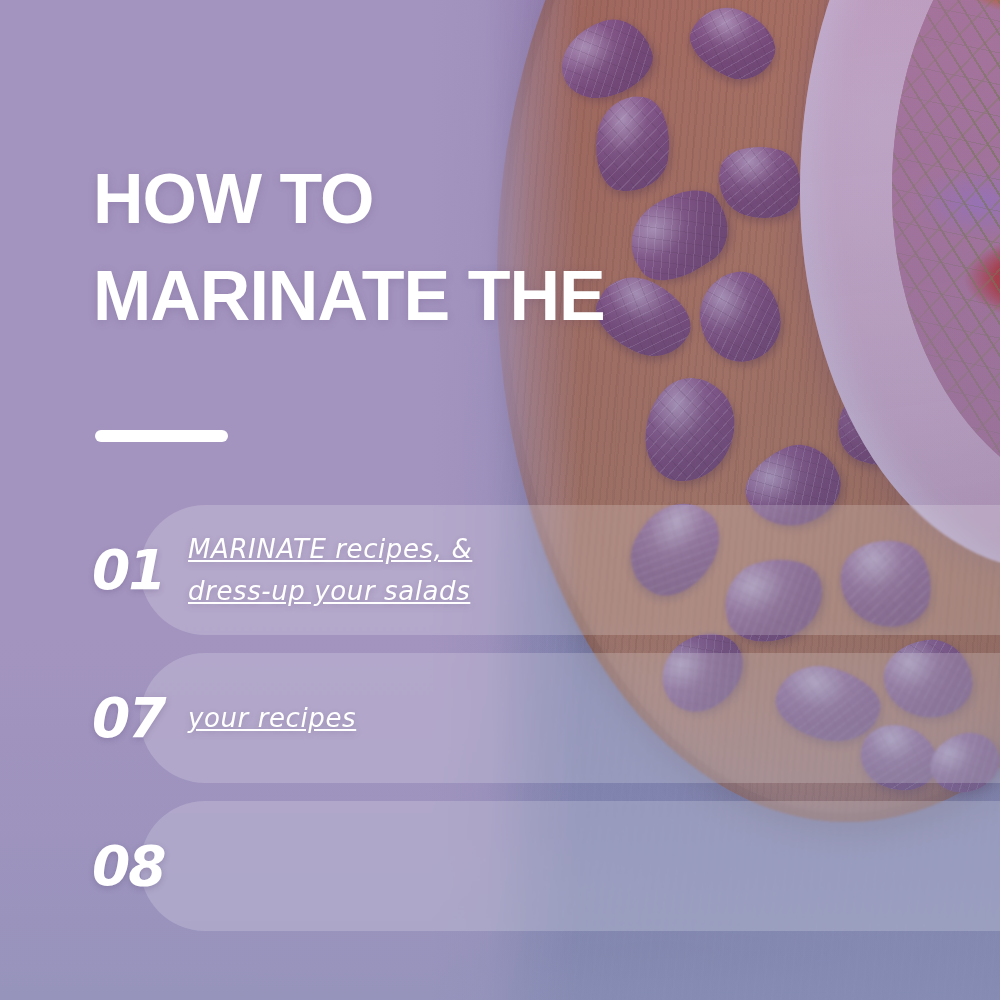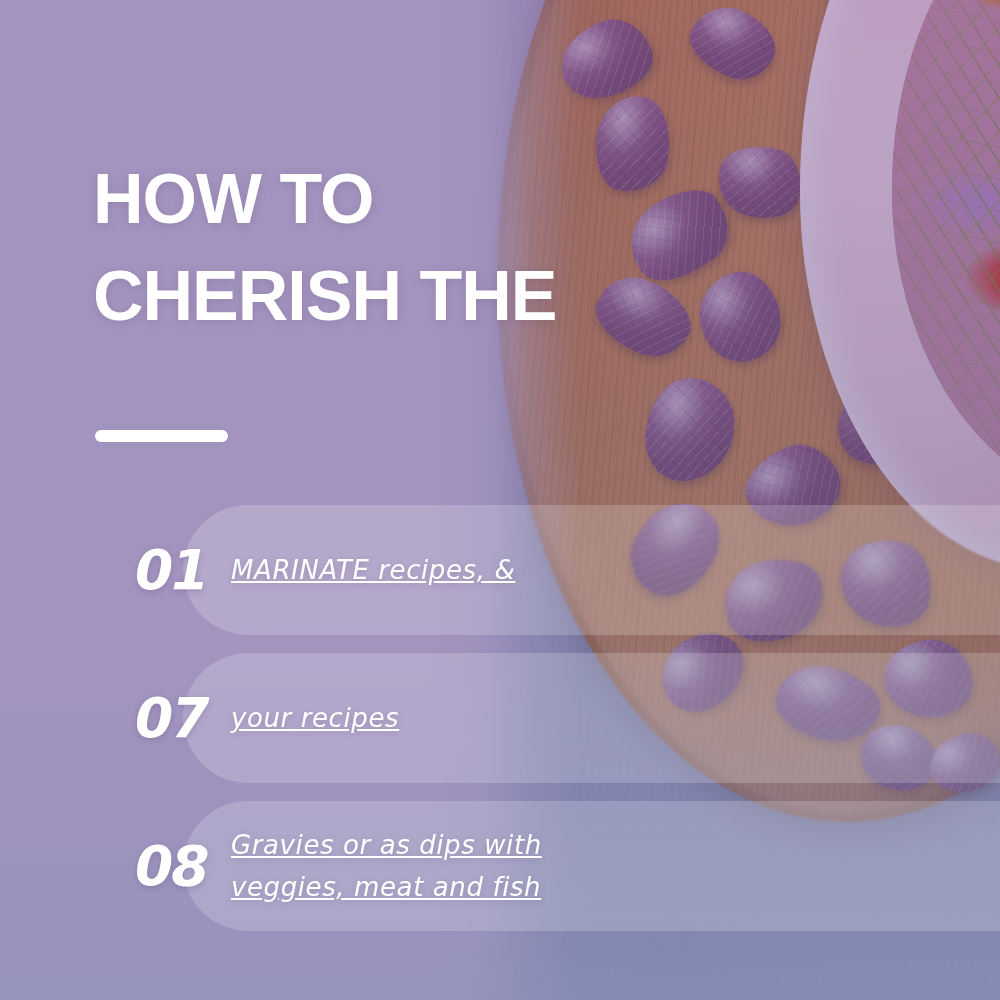--- a/index.html
+++ b/index.html
@@ -257,21 +257,20 @@
   .list {
     position: absolute;
     left: 0;
     top: 505px;
     width: 1000px;
   }
   .row {
     position: relative;
     height: 130px;
     margin-bottom: 18px;
-    margin-left: 43px;
   }
   .row-band {
     position: absolute;
     left: 140px;
     top: 0;
     right: 0;
     height: 130px;
     border-radius: 65px 0 0 65px;
     background: rgba(255,255,255,.19);
     backdrop-filter: blur(1px);
@@ -354,48 +353,45 @@
     <div class="photo-tint"></div>
     <div class="photo-wash"></div>
     <div class="photo-fade"></div>
     <div class="photo-fade-b"></div>
   </div>
 
   <div class="content">
 
     <h1 class="title">
       <span class="line">HOW TO</span>
-      <span class="line">CHERISH THE</span>
+      <span class="line">MARINATE THE</span>
     </h1>
 
     <div class="divider"></div>
 
     <div class="list">
 
       <div class="row">
         <div class="row-band"></div>
         <div class="row-num">01</div>
         <div class="row-text">
           <span class="l">MARINATE recipes, &amp;</span>
+          <span class="l">dress-up your salads</span>
         </div>
       </div>
 
       <div class="row">
         <div class="row-band"></div>
         <div class="row-num">07</div>
         <div class="row-text">
           <span class="l">your recipes</span>
         </div>
       </div>
 
       <div class="row">
         <div class="row-band"></div>
         <div class="row-num">08</div>
-        <div class="row-text">
-          <span class="l">Gravies or as dips with</span>
-          <span class="l">veggies, meat and fish</span>
-        </div>
       </div>
 
     </div>
   </div>
 
 </div>
 
 </body></html>

